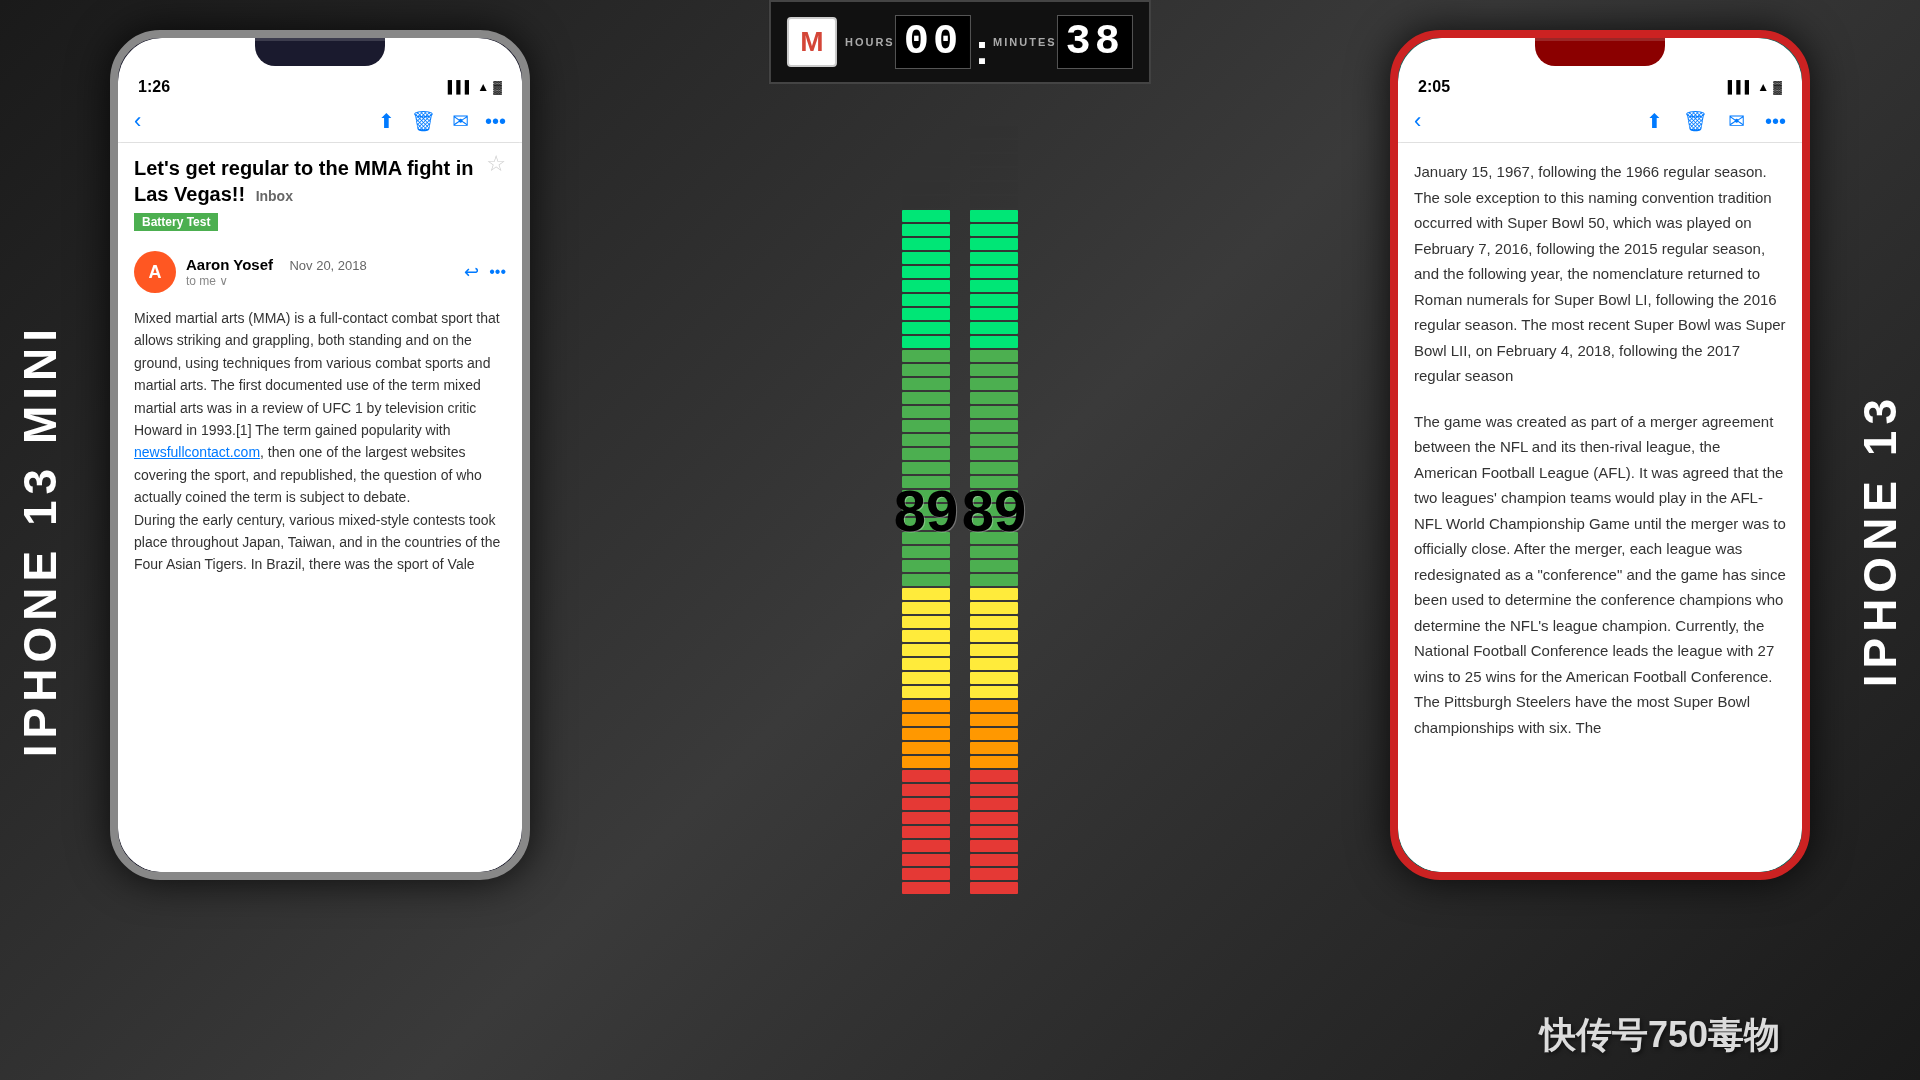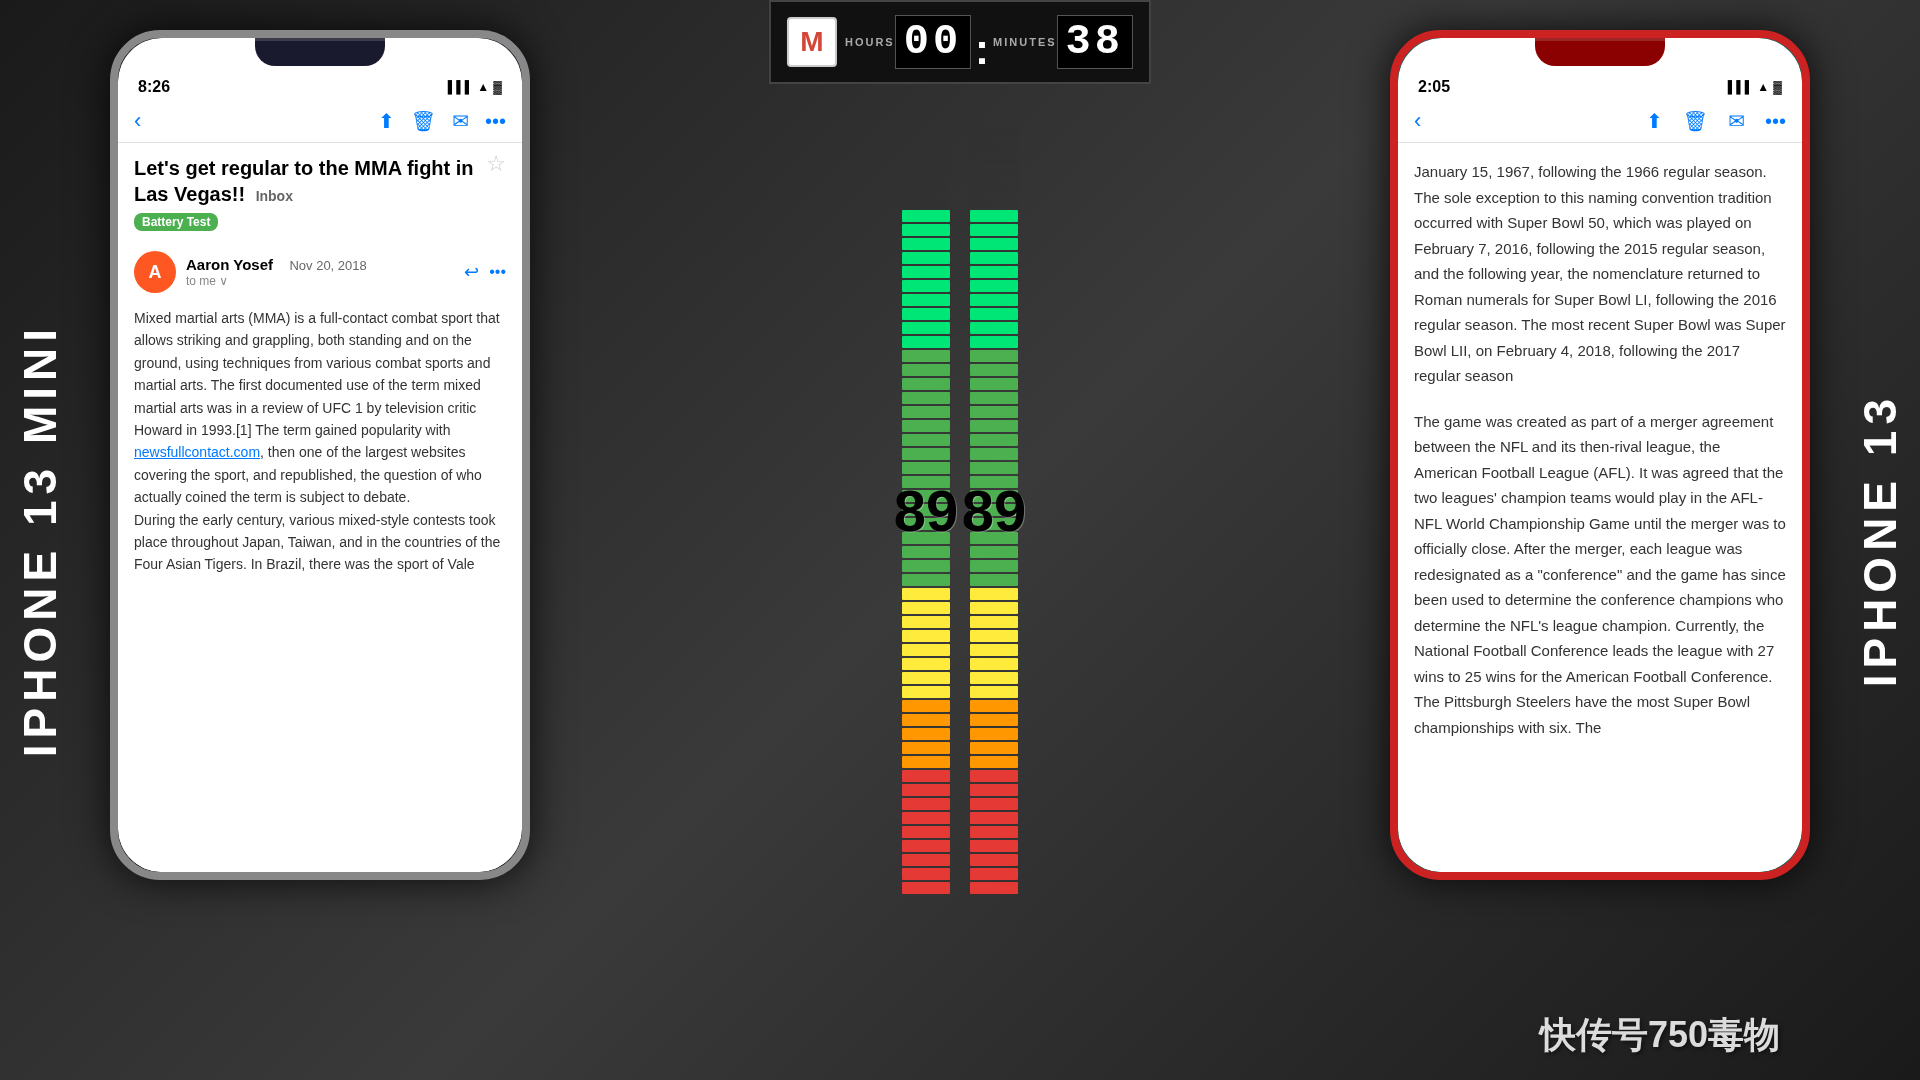--- a/index.html
+++ b/index.html
@@ -288,21 +288,21 @@
       margin-left: 6px;
     }
 
     .email-tag {
       display: inline-block;
       background: #4CAF50;
       color: white;
       font-size: 12px;
       font-weight: 600;
       padding: 2px 8px;
-      border-radius: 8px;
+      border-radius: 0;
       margin: 6px 0;
     }
 
     .email-star {
       float: right;
       font-size: 22px;
       color: #ccc;
       margin-top: -30px;
     }
 
@@ -578,21 +578,21 @@
     </div>
   </div>
 </div>
 
 <div class="phone-left">
   <div class="phone-frame">
     <div class="notch"></div>
     <div class="phone-screen">
 
       <div class="status-bar" style="margin-top:28px;">
-        <span class="status-time">8:26</span>
+        <span class="status-time">1:26</span>
         <div class="status-icons">
           <span>▌▌▌</span>
           <span>▲</span>
           <span>▓</span>
         </div>
       </div>
 
       <div class="email-toolbar">
         <span class="toolbar-back">‹</span>
         <div class="toolbar-spacer"></div>

